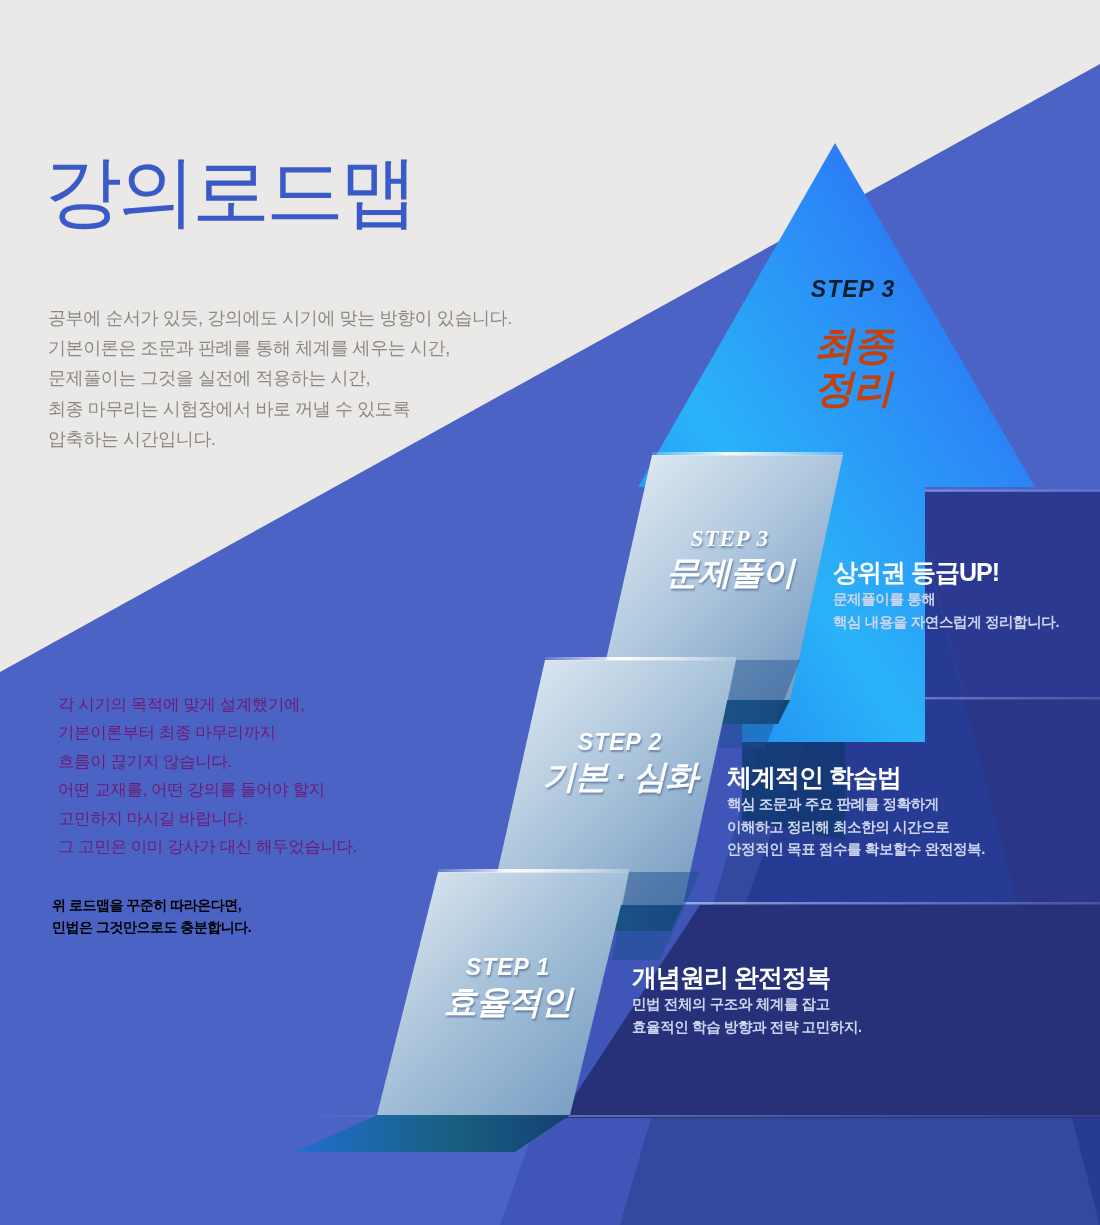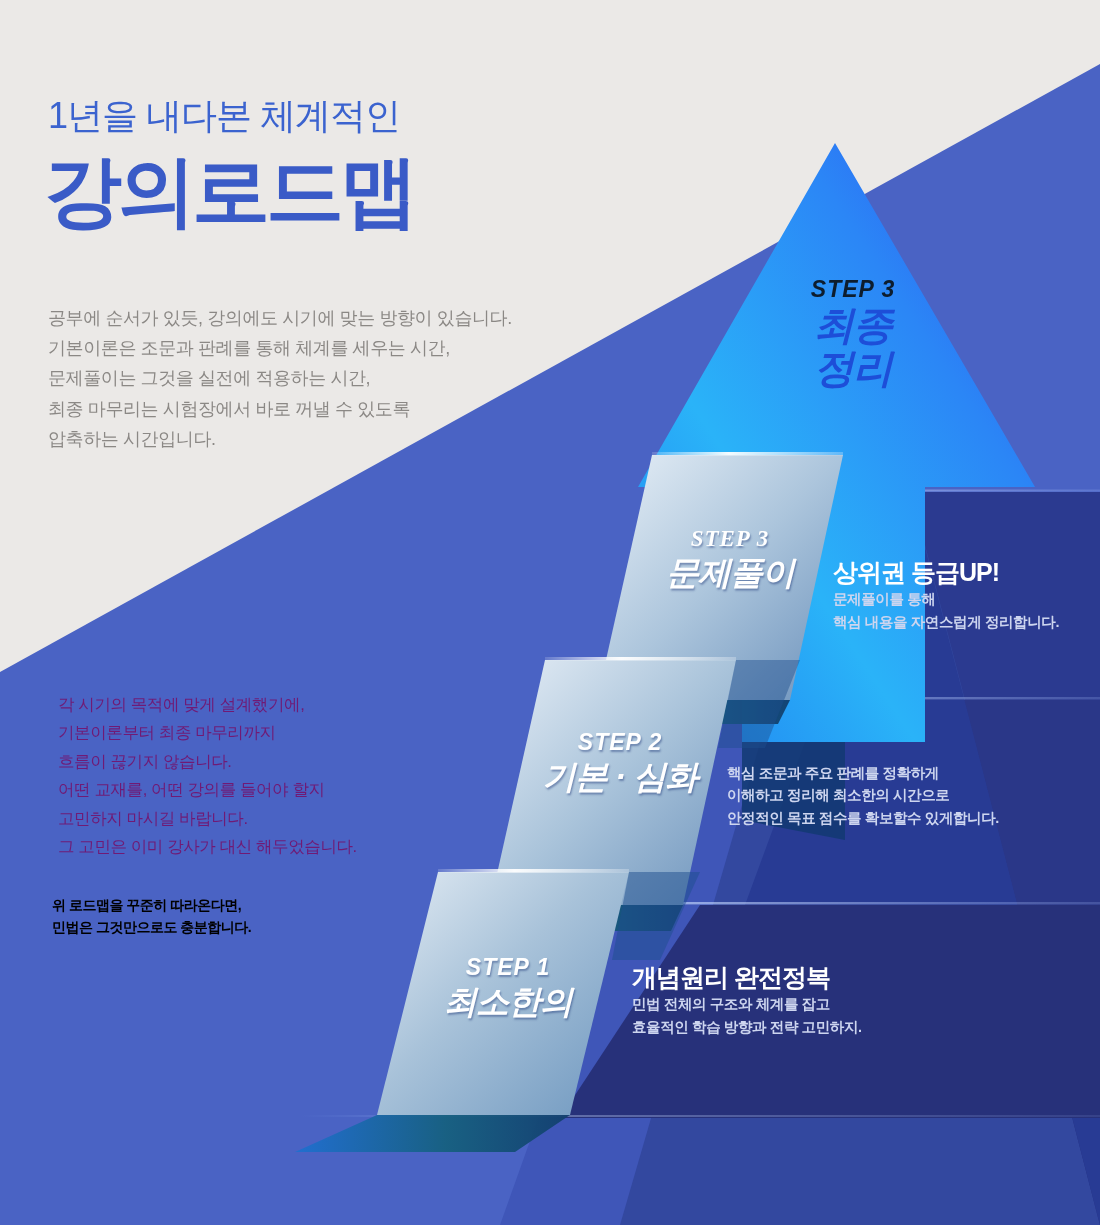--- a/index.html
+++ b/index.html
@@ -16,21 +16,21 @@
   .txt { position:absolute; }
 
   
   #kicker {
     left:48px; top:92px;
     font-size:36px; font-weight:400; color:#3b63cf;
     letter-spacing:-1px; white-space:nowrap;
   }
   #bigtitle {
     left:44px; top:152px;
-    font-size:78px; font-weight:700; color:#3a5bc7;
+    font-size:78px; font-weight:400; color:#3a5bc7;
     letter-spacing:-4px; white-space:nowrap;
     line-height:1.0;
     text-align:right;
   }
   #intro {
     left:48px; top:303px;
     font-size:18px; font-weight:500; color:#8b8885;
     line-height:1.68; white-space:pre-line;
     letter-spacing:-0.4px;
   }
@@ -64,22 +64,23 @@
     text-shadow:1px 2px 2px rgba(30,55,120,.45);
   }
   #s1label { left:418px; top:953px; width:180px; }
   #s2label { left:530px; top:728px; width:180px; }
   #s3label { left:640px; top:525px; width:180px;font-family:Liberation Serif, serif; }
   #s4label {
     left:768px; top:275px; width:170px; text-align:center;
   }
   #s4label .sn { color:#0d1d2e; font-size:23px; }
   #s4label .st {
-    color:#1d4ed8; font-size:40px; line-height:1.07;
+    color:#c2410c; font-size:40px; line-height:1.07;
     letter-spacing:-1px;
+    margin-top:20px;
   }
 
   
   .desc { }
   .desc .dh {
     font-size:25px; font-weight:700; color:#ffffff;
     letter-spacing:-1px; line-height:1.25; white-space:nowrap;
   }
   .desc .db {
     font-size:14.5px; font-weight:600; color:#cdd5ef;
@@ -164,21 +165,20 @@
     <rect x="545" y="657" width="191" height="3.4" fill="url(#gHi)"></rect>
 
     <polygon points="438,872 629,872 570,1115 377,1115" fill="url(#gSlab1)"></polygon>
     <polygon points="377,1115 570,1115 515,1152 295,1152" fill="url(#gEdge)" opacity=".95"></polygon>
     <rect x="438" y="869" width="191" height="3.6" fill="url(#gHi)"></rect>
 
     <polygon points="629,872 700,872 660,960 612,960" fill="#1d4d8e" opacity=".5"></polygon>
     <polygon points="736,660 800,660 765,748 718,748" fill="#1d4d8e" opacity=".45"></polygon>
   </svg>
 
-  <div class="txt" id="kicker">1년을 내다본 체계적인</div>
 
   <div class="txt" id="bigtitle">강의로드맵</div>
 
   <div class="txt" id="intro">공부에 순서가 있듯, 강의에도 시기에 맞는 방향이 있습니다.
 기본이론은 조문과 판례를 통해 체계를 세우는 시간,
 문제풀이는 그것을 실전에 적용하는 시간,
 최종 마무리는 시험장에서 바로 꺼낼 수 있도록
 압축하는 시간입니다.</div>
 
   <div class="txt" id="midcopy">각 시기의 목적에 맞게 설계했기에,
@@ -186,21 +186,21 @@
 흐름이 끊기지 않습니다.
 어떤 교재를, 어떤 강의를 들어야 할지
 고민하지 마시길 바랍니다.
 그 고민은 이미 강사가 대신 해두었습니다.</div>
 
   <div class="txt" id="closing">위 로드맵을 꾸준히 따라온다면,
 민법은 그것만으로도 충분합니다.</div>
 
   <div class="txt steplabel onlight" id="s1label">
     <div class="sn">STEP 1</div>
-    <div class="st">최소한의</div>
+    <div class="st">효율적인</div>
   </div>
 
   <div class="txt steplabel onlight" id="s2label">
     <div class="sn">STEP 2</div>
     <div class="st">기본 · 심화</div>
   </div>
 
   <div class="txt steplabel onlight" id="s3label">
     <div class="sn">STEP 3</div>
     <div class="st">문제풀이</div>
@@ -212,23 +212,24 @@
 정리</div>
   </div>
 
   <div class="txt desc" id="d3">
     <div class="dh">상위권 등급UP!</div>
     <div class="db">문제풀이를 통해
 핵심 내용을 자연스럽게 정리합니다.</div>
   </div>
 
   <div class="txt desc" id="d2">
+    <div class="dh">체계적인 학습법</div>
     <div class="db">핵심 조문과 주요 판례를 정확하게
 이해하고 정리해 최소한의 시간으로
-안정적인 목표 점수를 확보할수 있게합니다.</div>
+안정적인 목표 점수를 확보할수 완전정복.</div>
   </div>
 
   <div class="txt desc" id="d1">
     <div class="dh">개념원리 완전정복</div>
     <div class="db">민법 전체의 구조와 체계를 잡고
 효율적인 학습 방향과 전략 고민하지.</div>
   </div>
 
 </div>
 

